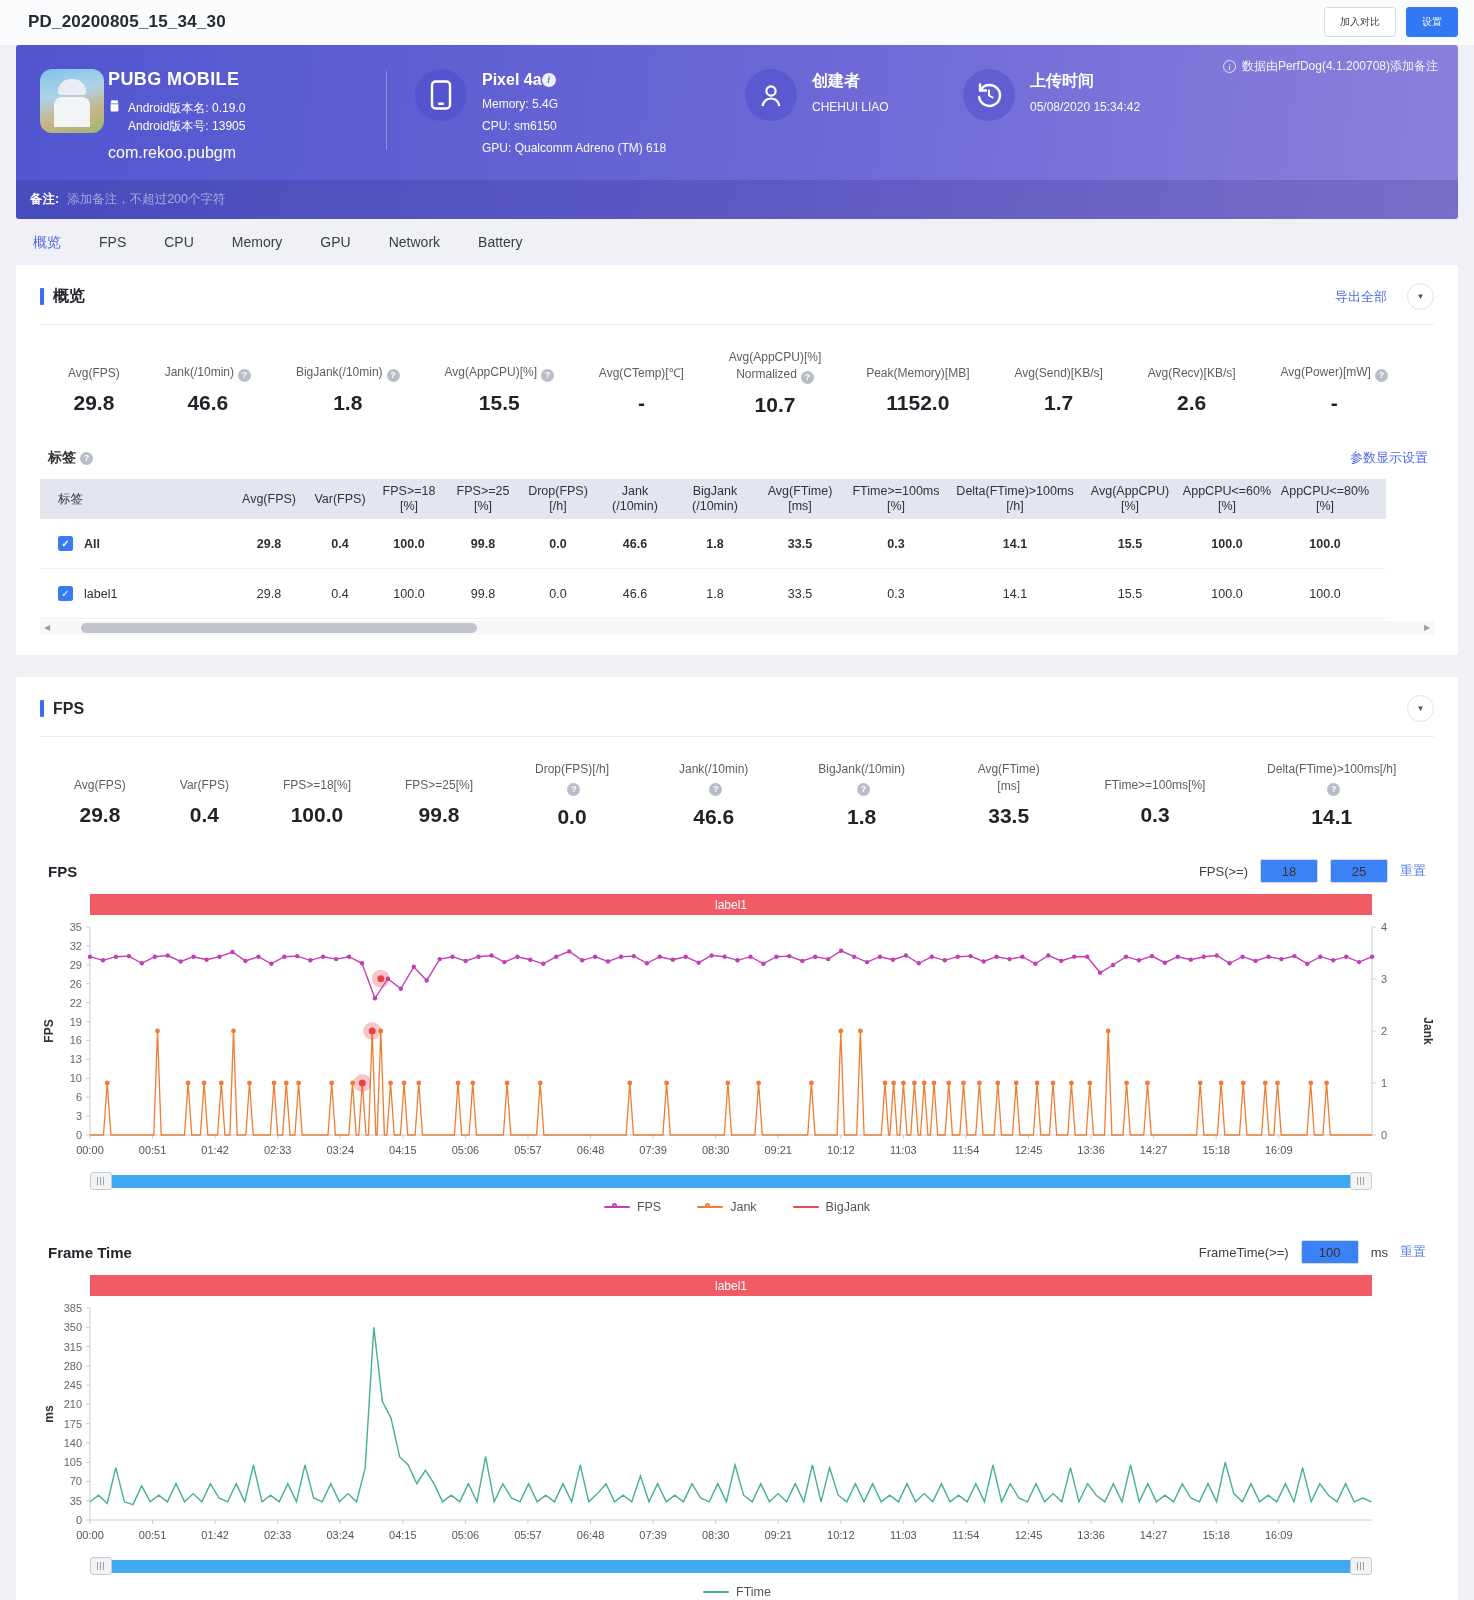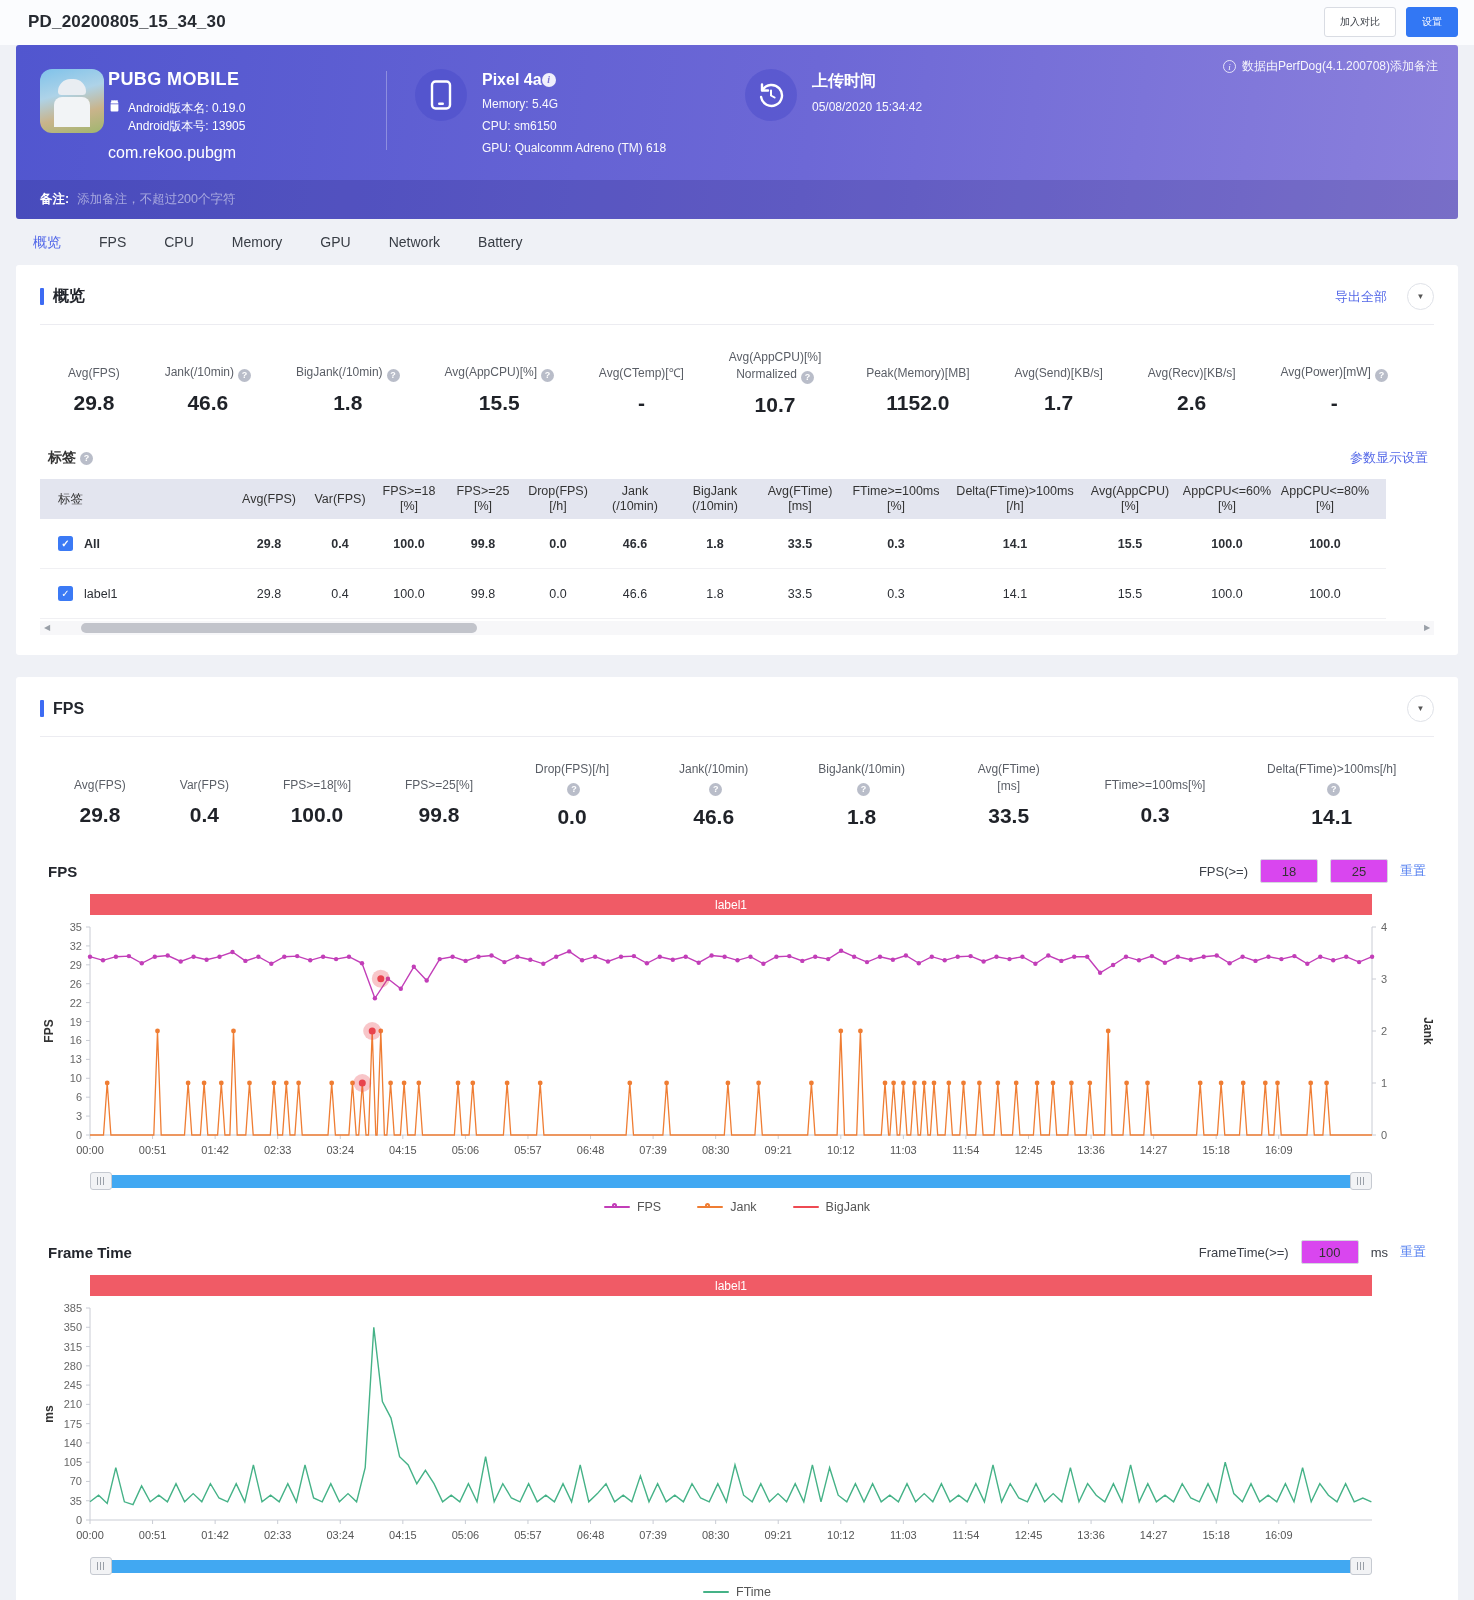--- a/index.html
+++ b/index.html
@@ -25,21 +25,21 @@
   .app-package{margin-top:9px;font-size:16px}
   .vdivider{width:1px;align-self:stretch;background:rgba(255,255,255,.3);margin:2px 28px 12px 0;flex:none}
   .bgroup{display:flex;gap:15px;flex:none}
   .icon-circle{width:52px;height:52px;border-radius:50%;background:rgba(68,72,201,.42);display:flex;align-items:center;justify-content:center;flex:none}
   .btitle{font-size:16px;font-weight:bold;margin-top:2px;display:flex;align-items:center;}
   .brow{font-size:12px;margin-top:8px;opacity:.96}
   .g-device{width:330px}.g-creator{width:218px}.g-duration{width:212px}
   .collect{position:absolute;top:13px;right:20px;font-size:12px;display:flex;gap:6px;align-items:center;opacity:.92}
   .i-badge{width:13px;height:13px;border-radius:50%;border:1px solid rgba(255,255,255,.85);font-size:9px;line-height:12px;text-align:center;font-style:italic;font-family:"Liberation Serif",serif}
   .i-badge-solid{width:14px;height:14px;border-radius:50%;background:rgba(255,255,255,.9);color:#7b74d4;font-size:10px;line-height:14px;text-align:center;font-style:italic;font-family:"Liberation Serif",serif;display:inline-block;vertical-align:1px}
-  .note-strip{background:rgba(23,21,94,.16);padding:11px 24px;border-radius:0 0 3px 3px;display:flex;gap:8px;align-items:flex-start;font-size:12.5px}
+  .note-strip{background:rgba(23,21,94,.16);padding:11px 14px;border-radius:0 0 3px 3px;display:flex;gap:8px;align-items:flex-start;font-size:12.5px}
   .note-label{font-weight:bold}
   .note-input{color:rgba(255,255,255,.5);cursor:text}
   
   .tabs{display:flex;gap:38px;padding:15px 0 13px 33px;font-size:14px}
   .tab{cursor:pointer;color:#383d45}
   .tab.active{color:#5066e8}
   
   .card{background:#fff;margin:0 16px;border-radius:3px;padding:18px 24px 20px}
   .card+.card{margin-top:22px}
   .card-head{display:flex;align-items:center}
@@ -69,21 +69,21 @@
   .name-cell{display:flex;align-items:center;gap:11px;padding-left:14px}
   .cbx{width:15px;height:15px;background:#3b7af5;border-radius:2.5px;color:#fff;font-size:10px;line-height:15px;text-align:center;cursor:pointer;flex:none}
   .hscroll{height:14px;background:#f7f7f9;display:flex;align-items:center;margin-top:2px}
   .hs-arrow{width:14px;font-size:8px;color:#9aa0a8;text-align:center;cursor:pointer;line-height:14px}
   .hs-track{flex:1;position:relative;height:14px}
   .hs-thumb{position:absolute;left:2%;width:29%;top:2px;height:10px;background:#c2c4cb;border-radius:5px;cursor:pointer}
   
   .chart-head{display:flex;align-items:center;margin:26px 8px 2px 8px}
   .chart-title{font-size:15px;font-weight:bold;color:#23262d}
   .thresh{margin-left:auto;display:flex;align-items:center;gap:12px;font-size:13px;color:#3c4048}
-  .tinput{width:58px;height:24px;border:1px solid #d4d7de;border-radius:2px;text-align:center;font-size:13px;color:#333;background:#d946ef;font-family:"Liberation Sans",sans-serif}
+  .tinput{width:58px;height:24px;border:1px solid #d4d7de;border-radius:2px;text-align:center;font-size:13px;color:#333;background:#3b82f6;font-family:"Liberation Sans",sans-serif}
   .reset{color:#5580f0;cursor:pointer}
   .red-banner{margin:11px 62px 6px 50px;height:21px;background:#f05b66;color:#fff;font-size:12px;display:flex;align-items:center;justify-content:center}
   svg.chart{display:block}
   .tick{font-size:11px;fill:#666}
   .xtick{font-size:11px;fill:#555}
   .axlab{font-size:12px;fill:#333;font-weight:bold}
   .range-bar{display:flex;align-items:center;margin:3px 62px 0 50px;height:18px}
   .range-track{flex:1;height:13px;background:#41a8f2;border-radius:3px;margin:0 -4px;cursor:pointer}
   .range-handle{width:22px;height:18px;background:#f2f3f5;border:1px solid #c6cad1;border-radius:3px;display:flex;align-items:center;justify-content:center;cursor:ew-resize;position:relative;z-index:1}
   .range-handle i{width:8px;height:8px;background:repeating-linear-gradient(90deg,#9aa0a8 0 1px,transparent 1px 3px)}
@@ -144,20 +144,32 @@
         <div class="btitle">
             <span>Pixel 4a</span>
             <span class="i-badge-solid">i</span>
           </div>
         <div class="brow">Memory: 5.4G</div>
         <div class="brow">CPU: sm6150</div>
         <div class="brow">GPU: Qualcomm Adreno (TM) 618</div>
       </div>
     </div>
 
+    <div class="bgroup g-creator">
+      <div class="icon-circle">
+        <svg width="26" height="26" viewBox="0 0 26 26">
+            <circle cx="13" cy="9" r="4.6" fill="none" stroke="#fff" stroke-width="2.2"></circle>
+            <path d="M4.5 24c1.2-5 4.4-7.5 8.5-7.5s7.3 2.5 8.5 7.5" fill="none" stroke="#fff" stroke-width="2.2"></path>
+          </svg>
+      </div>
+      <div class="binfo">
+        <div class="btitle">创建者</div>
+        <div class="brow">CHEHUI LIAO</div>
+      </div>
+    </div>
 
 
     <div class="bgroup g-upload">
       <div class="icon-circle">
         <svg width="28" height="28" viewBox="0 0 28 28">
             <path d="M5.5 9a10.5 10.5 0 1 1-1.4 7" fill="none" stroke="#fff" stroke-width="2.4" stroke-linecap="round"></path>
             <path d="M5 3.5V9.5H11" fill="none" stroke="#fff" stroke-width="2.4" stroke-linecap="round" stroke-linejoin="round"></path>
             <path d="M14 9.5v5l3.6 2" fill="none" stroke="#fff" stroke-width="2" stroke-linecap="round"></path>
           </svg>
       </div>

